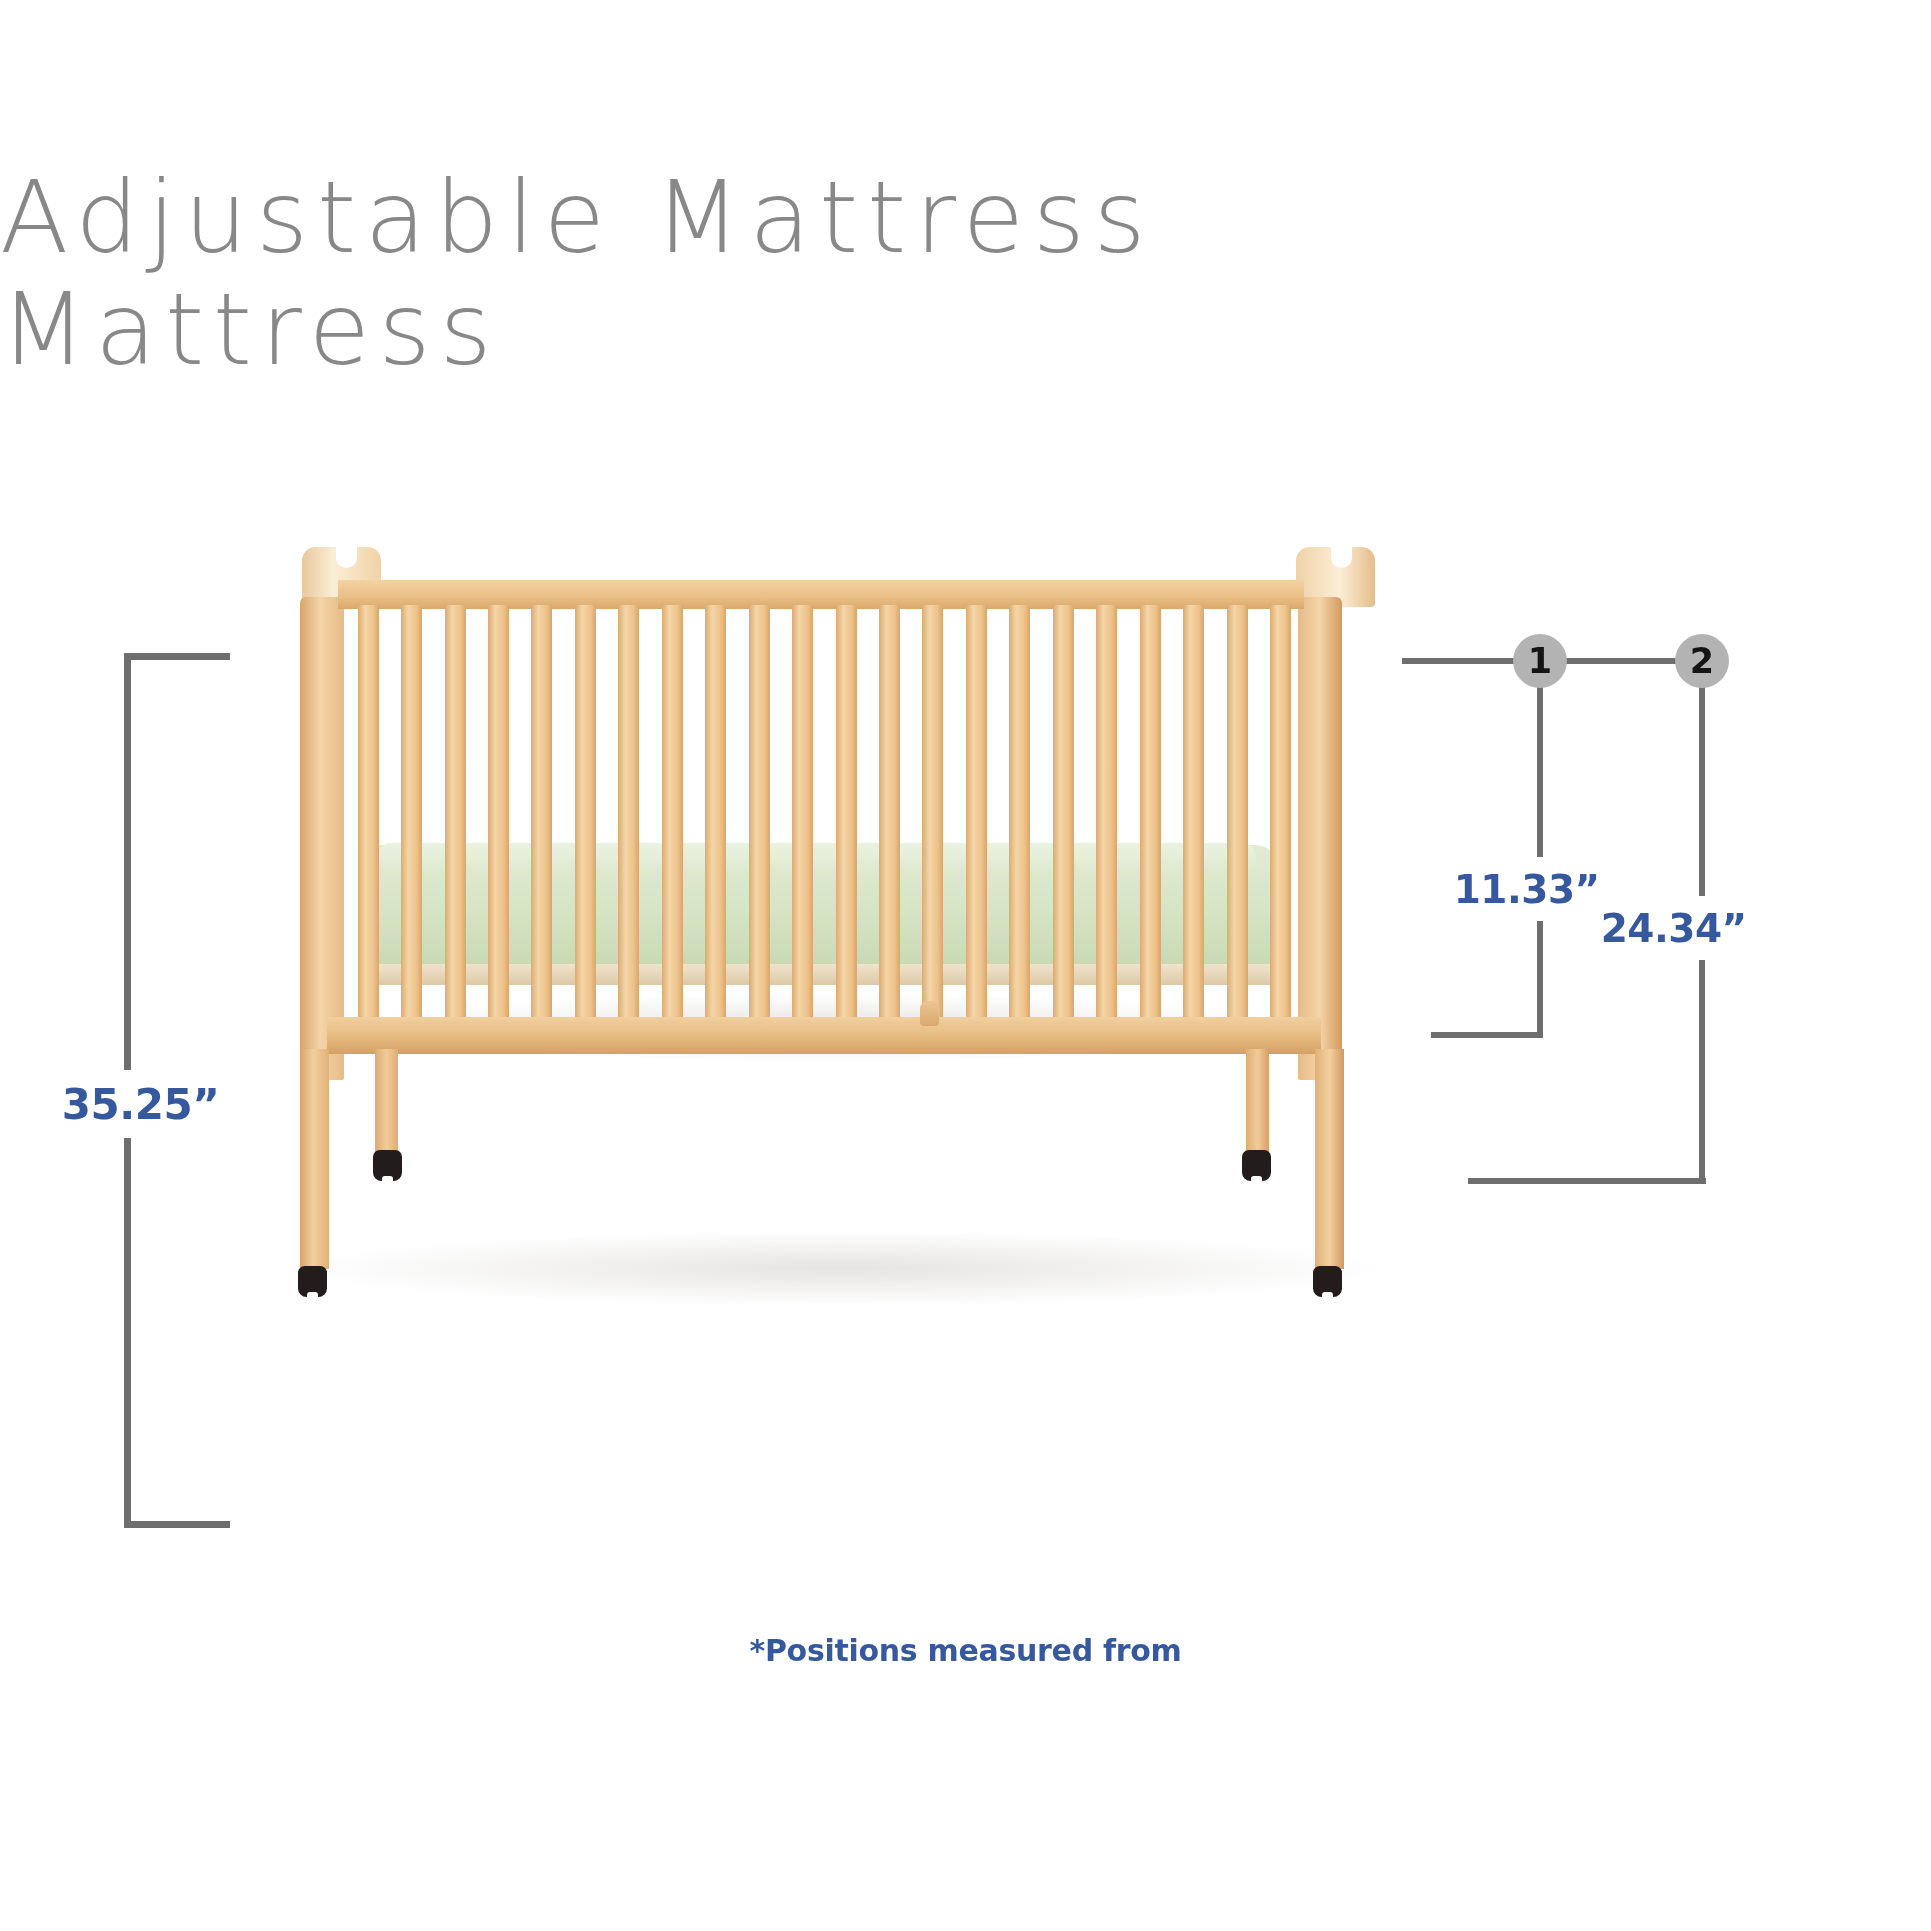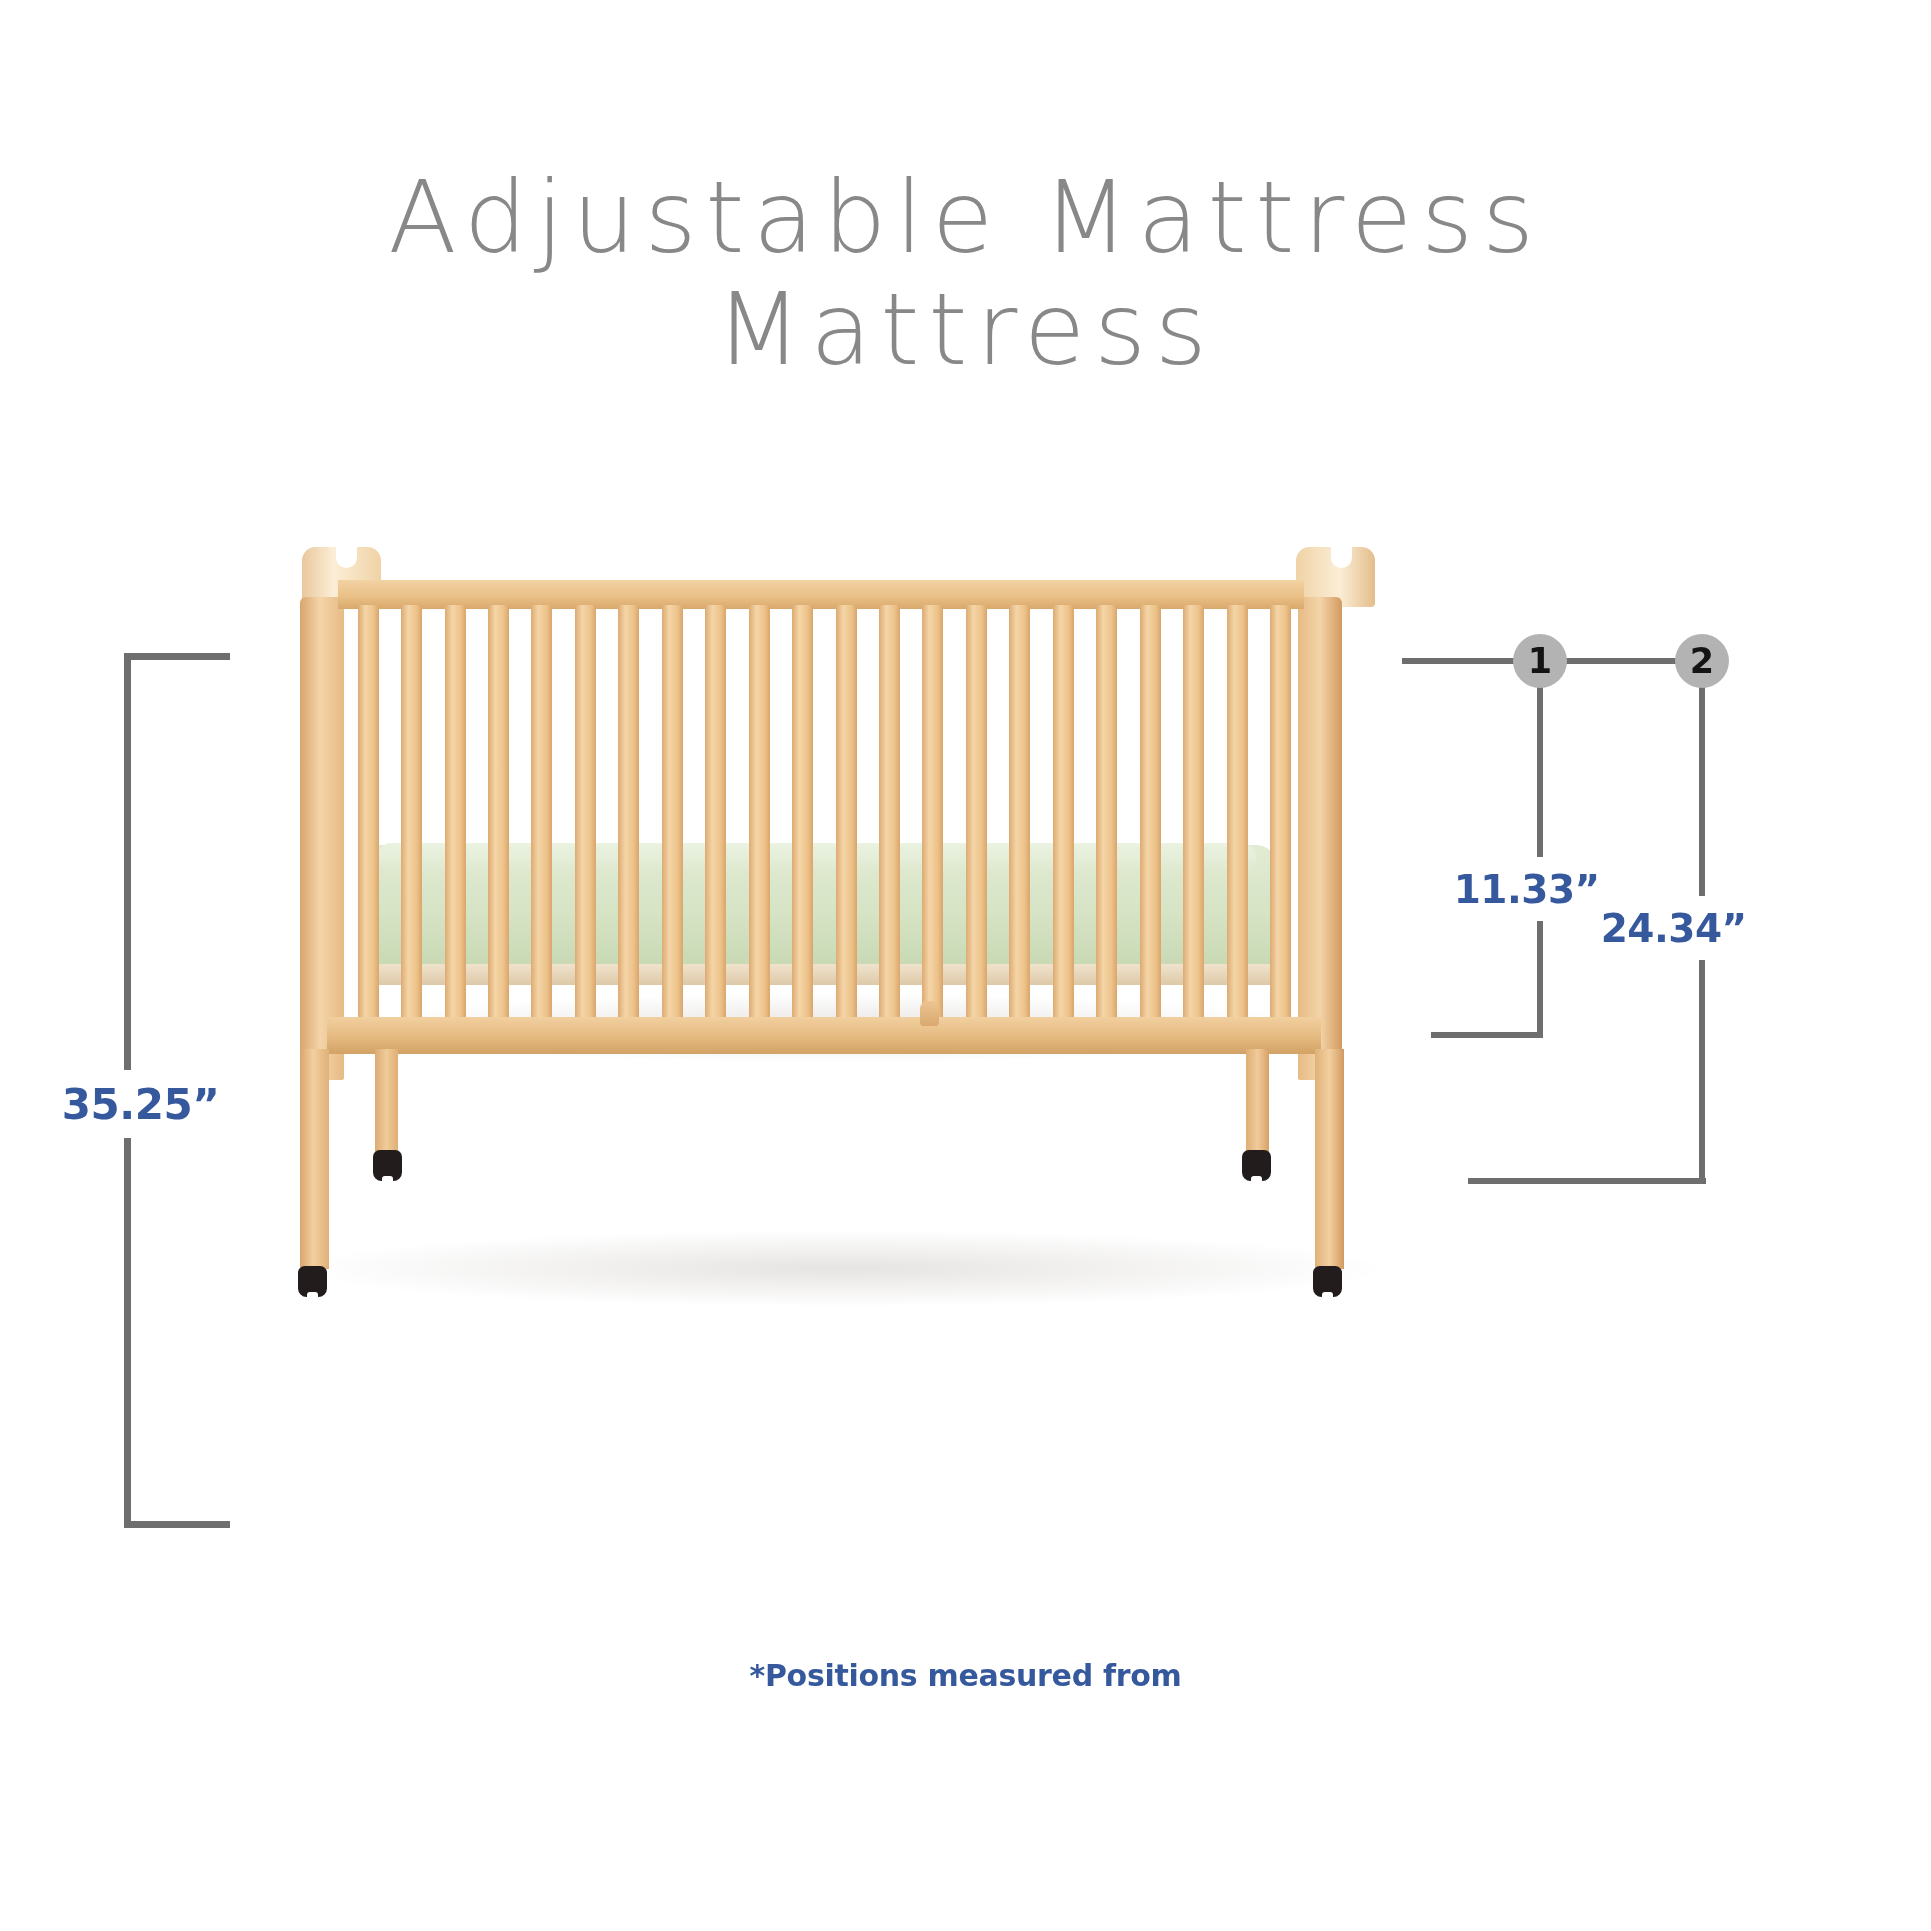--- a/index.html
+++ b/index.html
@@ -17,21 +17,21 @@
     background: #ffffff;
     overflow: hidden;
   }
 
   
   .title {
     position: absolute;
     left: 0;
     top: 162px;
     width: 1931px;
-    text-align: center;
+    text-align: left;
     color: #888888;
     font-size: 100px;
     font-weight: 300;
     letter-spacing: 8.7px;
     line-height: 1.12;
     font-family: "DejaVu Sans", sans-serif;
   }
   .title-line { display: block; }
 
   
@@ -93,21 +93,21 @@
     top: 1630px;
     width: 1931px;
     text-align: center;
     color: #35599c;
     font-family: "DejaVu Sans", sans-serif;
     font-weight: bold;
     font-size: 30px;
     line-height: 1.42;
     letter-spacing: -0.3px;
   }
-  .footnote-line { display: block; margin-top: 25px; }
+  .footnote-line { display: block; }
 
   
   #crib {
     position: absolute;
     left: 319px;
     top: 555px;
     width: 1043px;
     height: 734px;
   }
   .wood {

